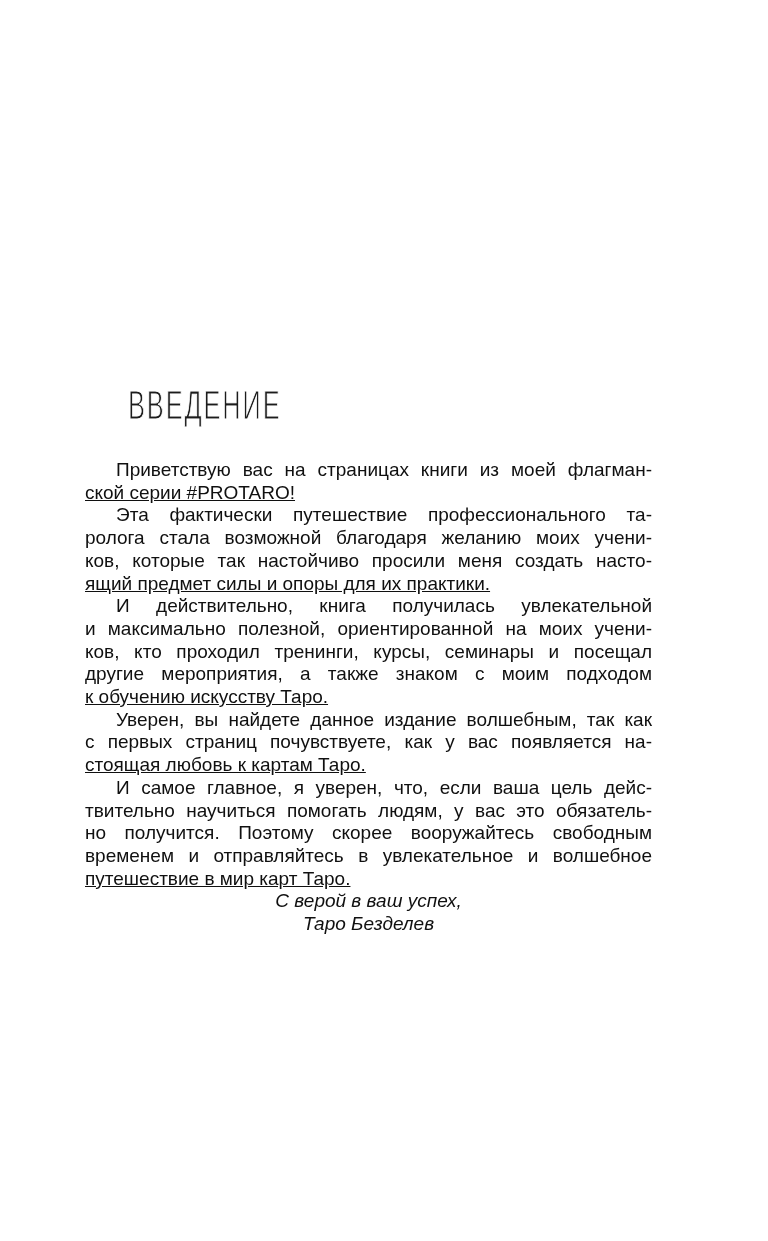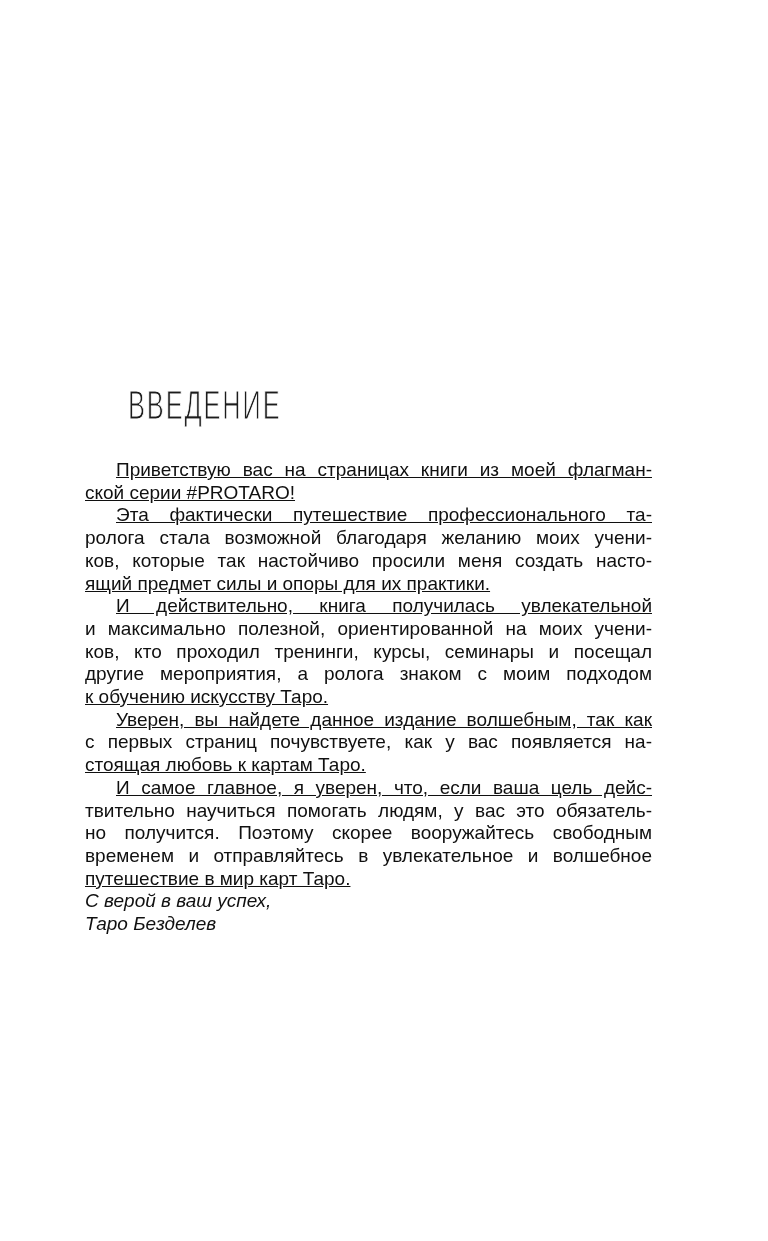--- a/index.html
+++ b/index.html
@@ -42,24 +42,24 @@
     width: 567px;
     font-size: 19px;
     line-height: 22.7px;
     color: #101010;
   }
   .line {
     text-align: justify;
     text-align-last: justify;
     white-space: normal;
   }
-  .line.first { text-indent: 31px; text-decoration: underline; }
+  .line.first { text-indent: 31px; }
   .line.last { text-align-last: left; text-decoration: underline; }
   .signature .sig-line {
-    text-align: left;
+    text-align: center;
     font-style: italic;
   }
   .footer {
     position: absolute;
     left: 634px;
     top: 1104px;
     display: flex;
     align-items: center;
     gap: 9px;
   }
@@ -93,21 +93,21 @@
         <div class="para">
           <div class="line first">Эта фактически путешествие профессионального та-</div>
           <div class="line">ролога стала возможной благодаря желанию моих учени-</div>
           <div class="line">ков, которые так настойчиво просили меня создать насто-</div>
           <div class="line last">ящий предмет силы и опоры для их практики.</div>
         </div>
         <div class="para">
           <div class="line first">И действительно, книга получилась увлекательной</div>
           <div class="line">и максимально полезной, ориентированной на моих учени-</div>
           <div class="line">ков, кто проходил тренинги, курсы, семинары и посещал</div>
-          <div class="line">другие мероприятия, а ролога знаком с моим подходом</div>
+          <div class="line">другие мероприятия, а также знаком с моим подходом</div>
           <div class="line last">к обучению искусству Таро.</div>
         </div>
         <div class="para">
           <div class="line first">Уверен, вы найдете данное издание волшебным, так как</div>
           <div class="line">с первых страниц почувствуете, как у вас появляется на-</div>
           <div class="line last">стоящая любовь к картам Таро.</div>
         </div>
         <div class="para">
           <div class="line first">И самое главное, я уверен, что, если ваша цель дейс-</div>
           <div class="line">твительно научиться помогать людям, у вас это обязатель-</div>

